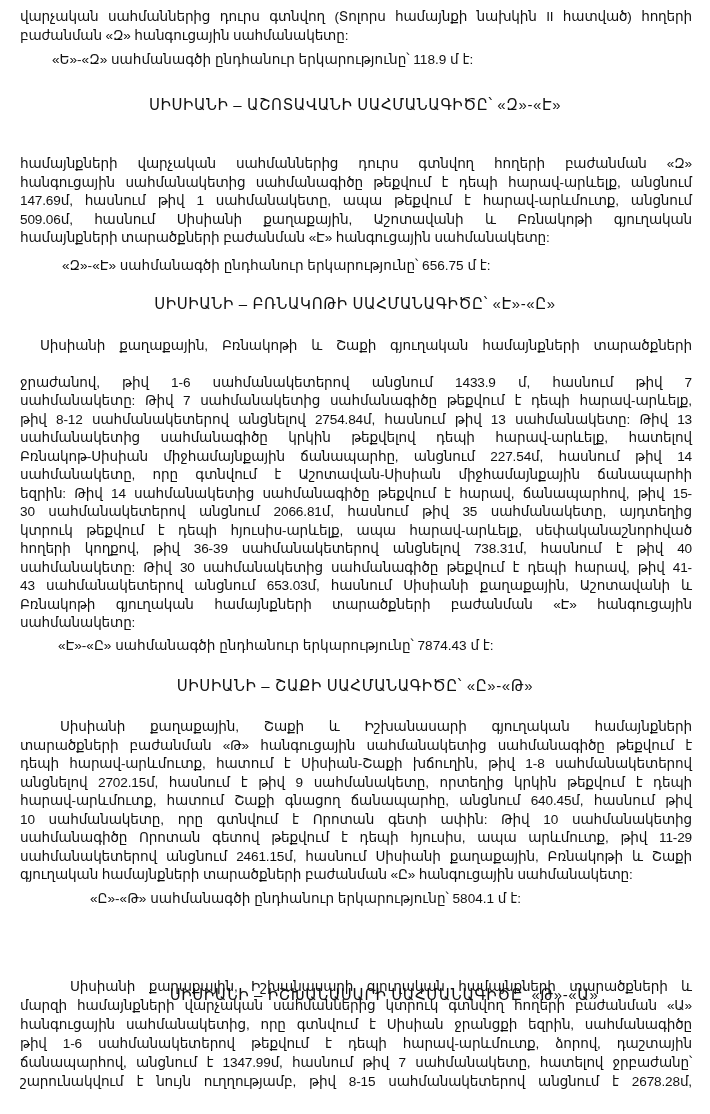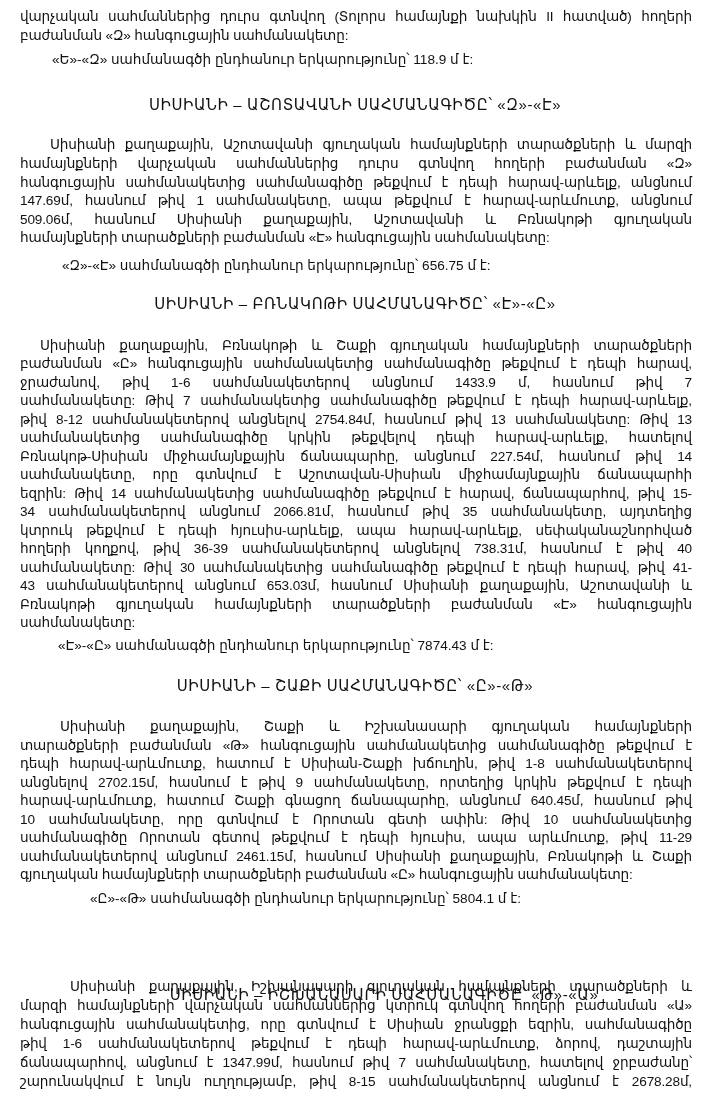--- a/index.html
+++ b/index.html
@@ -26,39 +26,37 @@
 </head>
 <body>
 
 <div class="page">
 
   <div class="line" style="top:27px;">բաժանման «Զ» հանգուցային սահմանակետը:</div>
   <div class="line justify" style="top:8px;">վարչական սահմաններից դուրս գտնվող (Տոլորս համայնքի նախկին II հատված) հողերի</div>
   <div class="total" style="top:51px; left:52px;">«Ե»-«Զ» սահմանագծի ընդհանուր երկարությունը՝   118.9 մ է:</div>
 
   <div class="heading" style="top:95px;">ՍԻՍԻԱՆԻ – ԱՇՈՏԱՎԱՆԻ  ՍԱՀՄԱՆԱԳԻԾԸ՝   «Զ»-«Է»</div>
-  <div class="line justify" style="top:136px; left:50px; width:642px;">Սիսիանի քաղաքային, Աշոտավանի գյուղական համայնքների տարածքների և մարզի</div>
   <div class="line justify" style="top:155px;">համայնքների վարչական սահմաններից դուրս գտնվող հողերի բաժանման «Զ»</div>
   <div class="line justify" style="top:174px;">հանգուցային սահմանակետից սահմանագիծը թեքվում է դեպի հարավ-արևելք, անցնում</div>
   <div class="line justify" style="top:192px;">147.69մ, հասնում թիվ 1 սահմանակետը, ապա թեքվում է հարավ-արևմուտք, անցնում</div>
   <div class="line justify" style="top:211px;">509.06մ, հասնում Սիսիանի քաղաքային, Աշոտավանի և Բռնակոթի գյուղական</div>
   <div class="line" style="top:229px;">համայնքների տարածքների բաժանման «Է» հանգուցային սահմանակետը:</div>
   <div class="total" style="top:257px; left:62px;">«Զ»-«Է» սահմանագծի ընդհանուր երկարությունը՝   656.75 մ է:</div>
 
   <div class="heading" style="top:294px;">ՍԻՍԻԱՆԻ – ԲՌՆԱԿՈԹԻ  ՍԱՀՄԱՆԱԳԻԾԸ՝   «Է»-«Ը»</div>
   <div class="line justify" style="top:337px; left:40px; width:652px;">Սիսիանի քաղաքային, Բռնակոթի և Շաքի գյուղական համայնքների տարածքների</div>
-  <div class="line justify" style="top:355px;">բաժանման «Ը» հանգուցային սահմանակետից սահմանագիծը թեքվում է դեպի հարավ,</div>
   <div class="line justify" style="top:374px;">ջրաժանով, թիվ 1-6 սահմանակետերով անցնում 1433.9 մ, հասնում թիվ 7</div>
   <div class="line justify" style="top:392px;">սահմանակետը: Թիվ 7 սահմանակետից սահմանագիծը թեքվում է դեպի հարավ-արևելք,</div>
   <div class="line justify" style="top:411px;">թիվ 8-12 սահմանակետերով անցնելով 2754.84մ, հասնում թիվ 13 սահմանակետը: Թիվ 13</div>
   <div class="line justify" style="top:429px;">սահմանակետից սահմանագիծը կրկին թեքվելով դեպի հարավ-արևելք, հատելով</div>
   <div class="line justify" style="top:448px;">Բռնակոթ-Սիսիան միջհամայնքային ճանապարհը, անցնում 227.54մ, հասնում թիվ 14</div>
   <div class="line justify" style="top:466px;">սահմանակետը, որը գտնվում է Աշոտավան-Սիսիան միջհամայնքային ճանապարհի</div>
   <div class="line justify" style="top:485px;">եզրին: Թիվ 14 սահմանակետից սահմանագիծը թեքվում է հարավ, ճանապարհով, թիվ 15-</div>
-  <div class="line justify" style="top:503px;">34 սահմանակետերով անցնում 2066.81մ, հասնում թիվ 35  սահմանակետը, այդտեղից</div>
+  <div class="line justify" style="top:503px;">30 սահմանակետերով անցնում 2066.81մ, հասնում թիվ 35  սահմանակետը, այդտեղից</div>
   <div class="line justify" style="top:522px;">կտրուկ թեքվում է դեպի հյուսիս-արևելք, ապա հարավ-արևելք, սեփականաշնորհված</div>
   <div class="line justify" style="top:540px;">հողերի կողքով, թիվ 36-39 սահմանակետերով անցնելով 738.31մ, հասնում է թիվ 40</div>
   <div class="line justify" style="top:559px;">սահմանակետը: Թիվ 30 սահմանակետից սահմանագիծը թեքվում է դեպի հարավ, թիվ 41-</div>
   <div class="line justify" style="top:577px;">43 սահմանակետերով անցնում 653.03մ, հասնում Սիսիանի քաղաքային, Աշոտավանի և</div>
   <div class="line" style="top:614px;">սահմանակետը:</div>
   <div class="line justify" style="top:596px;">Բռնակոթի գյուղական համայնքների տարածքների բաժանման «Է» հանգուցային</div>
   <div class="total" style="top:637px; left:58px;text-align:right;">«Է»-«Ը» սահմանագծի ընդհանուր երկարությունը՝   7874.43 մ է:</div>
 
   <div class="heading" style="top:676px;">ՍԻՍԻԱՆԻ – ՇԱՔԻ  ՍԱՀՄԱՆԱԳԻԾԸ՝   «Ը»-«Թ»</div>
   <div class="line justify" style="top:718px; left:60px; width:632px;">Սիսիանի քաղաքային, Շաքի և Իշխանասարի գյուղական համայնքների</div>

